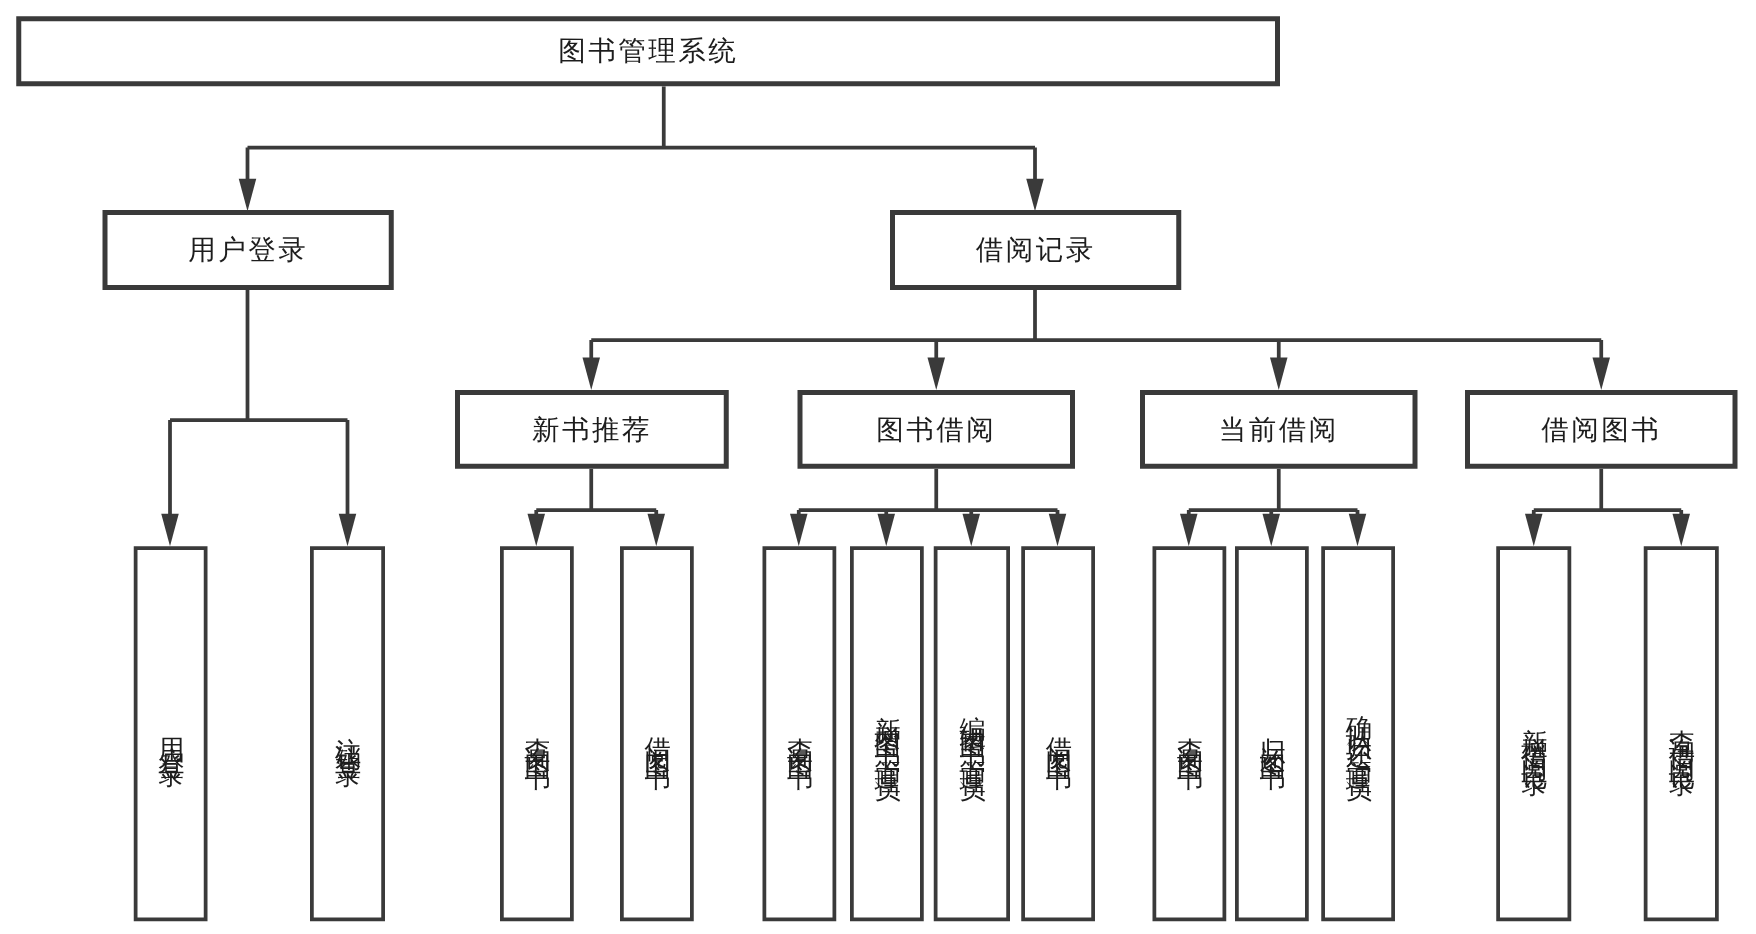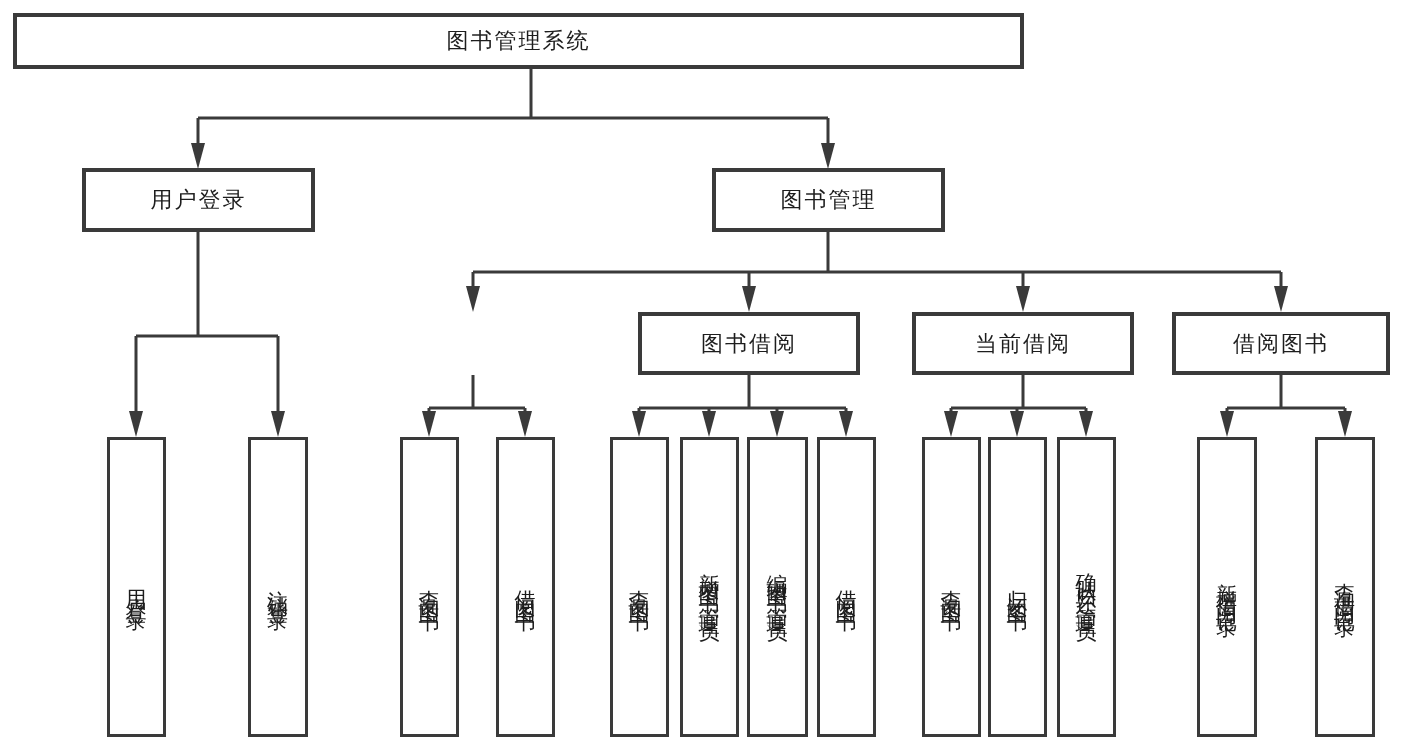--- a/index.html
+++ b/index.html
@@ -109,22 +109,23 @@
     <g>
       <path d="M1281 375 V408 M1227 408 H1345 M1227 408 V414 M1345 408 V414"></path>
       <polygon points="1220,411 1234,411 1227,437"></polygon>
       <polygon points="1338,411 1352,411 1345,437"></polygon>
     </g>
   </svg>
 
   <div class="node" style="left:13px; top:13px; width:1011px; height:56px;">图书管理系统</div>
 
   <div class="node" style="left:82px; top:168px; width:233px; height:64px;">用户登录</div>
-  <div class="node" style="left:712px; top:168px; width:233px; height:64px;">图书管理</div>
+  <div class="node" style="left:712px; top:168px; width:233px; height:64px;">借阅记录</div>
 
+  <div class="node" style="left:364px; top:312px; width:219px; height:63px;">新书推荐</div>
   <div class="node" style="left:912px; top:312px; width:222px; height:63px;">当前借阅</div>
   <div class="node" style="left:638px; top:312px; width:222px; height:63px;">图书借阅</div>
   <div class="node" style="left:1172px; top:312px; width:218px; height:63px;">借阅图书</div>
 
   <div class="node leaf" style="left:107px; top:437px; width:59px; height:300px;">用户登录</div>
   <div class="node leaf" style="left:248px; top:437px; width:60px; height:300px;">注销登录</div>
 
   <div class="node leaf" style="left:400px; top:437px; width:59px; height:300px;">查询图书</div>
   <div class="node leaf" style="left:496px; top:437px; width:59px; height:300px;">借阅图书</div>
 

